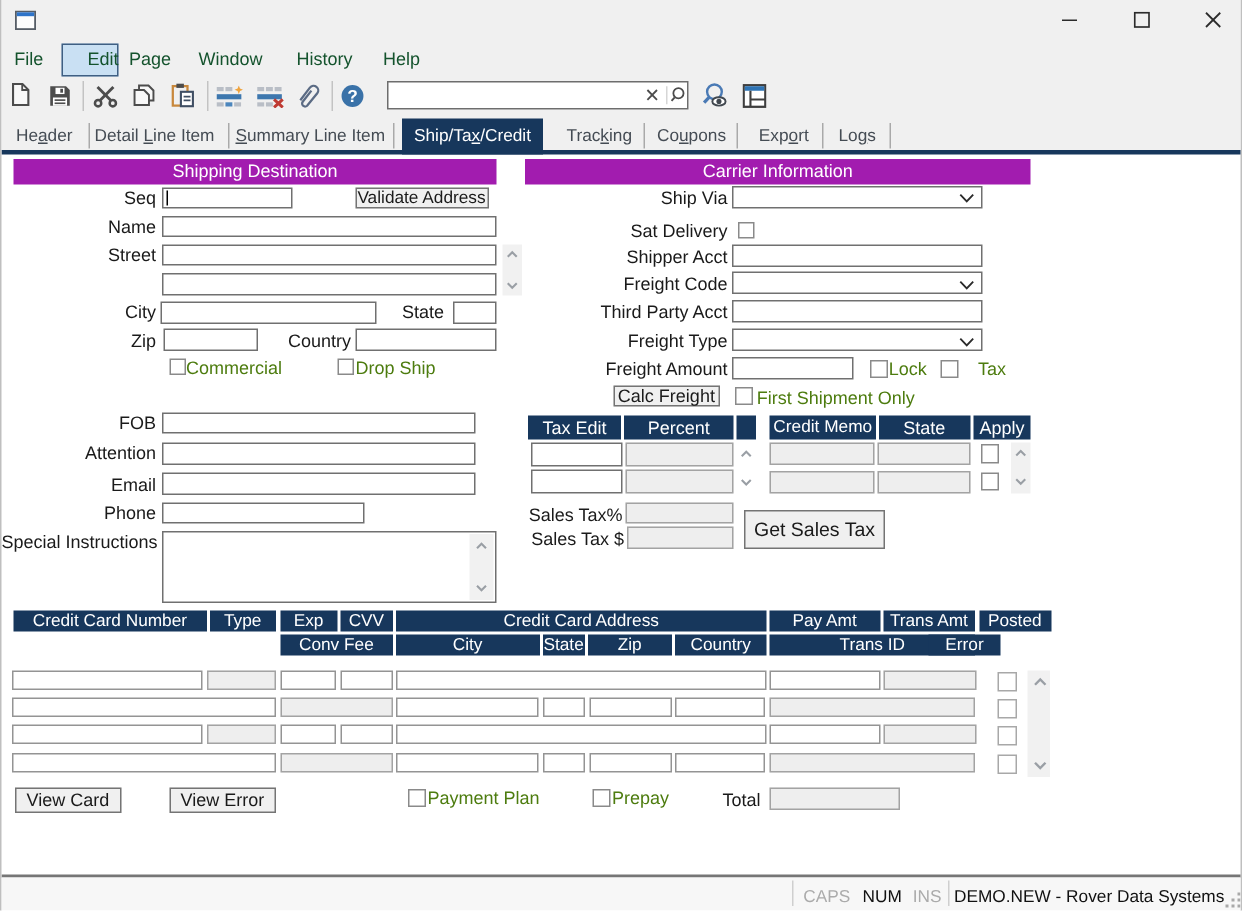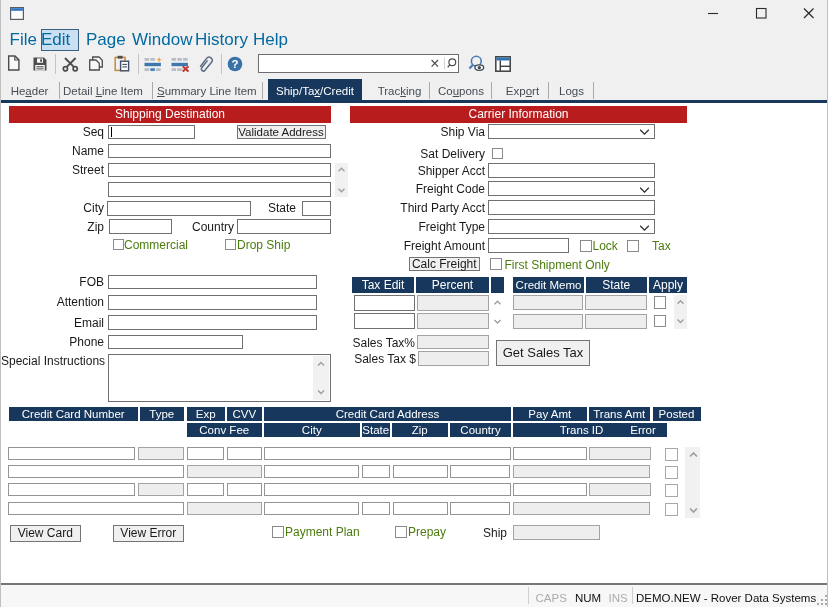--- a/index.html
+++ b/index.html
@@ -7,27 +7,27 @@
 #win { position:relative; width:828px; height:607px; background:#fff; overflow:hidden;
   border-left:1px solid #bfbfbf; border-right:1px solid #bfbfbf; }
 .abs { position:absolute; }
 .lbl { position:absolute; font-size:12px; color:#1a1a1a; text-align:right; line-height:14px; white-space:nowrap; }
 .llbl { position:absolute; font-size:12px; color:#4d7c0f; line-height:14px; white-space:nowrap; }
 .inp { position:absolute; background:#fff; border:1px solid #707070; }
 .ro  { position:absolute; background:#eeeeee; border:1px solid #a3a3a3; }
 .btn { position:absolute; background:#f0f0f0; border:1px solid #747474; font-size:12px; color:#1a1a1a;
   display:flex; align-items:center; justify-content:center; white-space:nowrap; }
 .cb { position:absolute; width:11px; height:11px; background:#fff; border:1px solid #8a8a8a; }
-.hdrbar { position:absolute; background:#b91c1c; color:#fff; font-size:12px; text-align:center; }
+.hdrbar { position:absolute; background:#a21caf; color:#fff; font-size:12px; text-align:center; }
 .navcell { position:absolute; background:#17375c; color:#fff; font-size:12px; text-align:center;
   display:flex; align-items:center; justify-content:center; }
 .sb { position:absolute; background:#f1f1f1; }
 .tabtxt { position:absolute; font-size:11.5px; color:#454c54; line-height:21px; text-align:center; white-space:nowrap; }
 .tabsep { position:absolute; width:1px; background:#a9a9a9; top:82px; height:17px; }
-.mitem { position:absolute; top:28px; height:23px; font-size:17px; color:#0369a1; line-height:23px; text-align:left; }
+.mitem { position:absolute; top:28px; height:23px; font-size:12px; color:#14532d; line-height:23px; text-align:right; }
 .u { text-decoration:underline; }
 </style>
 </head>
 <body>
 <div id="win">
 
   <div class="abs" style="left:0;top:0;width:828px;height:100px;background:#f0f0f0"></div>
 
   <svg class="abs" style="left:9px;top:6.5px" width="14" height="13" viewBox="0 0 14 13">
     <rect x="0.6" y="0.6" width="12.8" height="11.8" fill="#fdfdfd" stroke="#565d66" stroke-width="1.2"></rect>
@@ -325,21 +325,21 @@
       <path d="M5 61.5 L8.5 65 L12 61.5" fill="none" stroke="#9a9fa5" stroke-width="1.6"></path>
     </svg>
   </div>
 
   <div class="btn" style="left:8.5px;top:524.5px;width:71.5px;height:17px">View Card</div>
   <div class="btn" style="left:112px;top:524.5px;width:70.5px;height:17px">View Error</div>
   <div class="cb" style="left:270.5px;top:525.5px;width:12px;height:12px"></div>
   <div class="llbl" style="left:284px;top:525px">Payment Plan</div>
   <div class="cb" style="left:393.5px;top:525.5px;width:12px;height:12px"></div>
   <div class="llbl" style="left:407px;top:525px">Prepay</div>
-  <div class="lbl" style="left:406px;top:525.5px;width:100px">Ship</div>
+  <div class="lbl" style="left:406px;top:525.5px;width:100px">Total</div>
   <div class="ro" style="left:511.5px;top:524.5px;width:87.5px;height:15.5px"></div>
 
   <div class="abs" style="left:0;top:583px;width:828px;height:2px;background:#767676"></div>
   <div class="abs" style="left:0;top:585px;width:828px;height:22px;background:#f7f7f7"></div>
   <div class="abs" style="left:527px;top:587px;width:1px;height:17px;background:#cfcfcf"></div>
   <div class="abs" style="left:631px;top:587px;width:1px;height:17px;background:#cfcfcf"></div>
   <div class="llbl" style="left:534.5px;top:591px;color:#ababab;font-size:11.5px">CAPS</div>
   <div class="llbl" style="left:574px;top:591px;color:#111;font-size:11.5px">NUM</div>
   <div class="llbl" style="left:607.5px;top:591px;color:#ababab;font-size:11.5px">INS</div>
   <div class="llbl" style="left:635px;top:591px;color:#111;font-size:11.5px">DEMO.NEW - Rover Data Systems</div>

